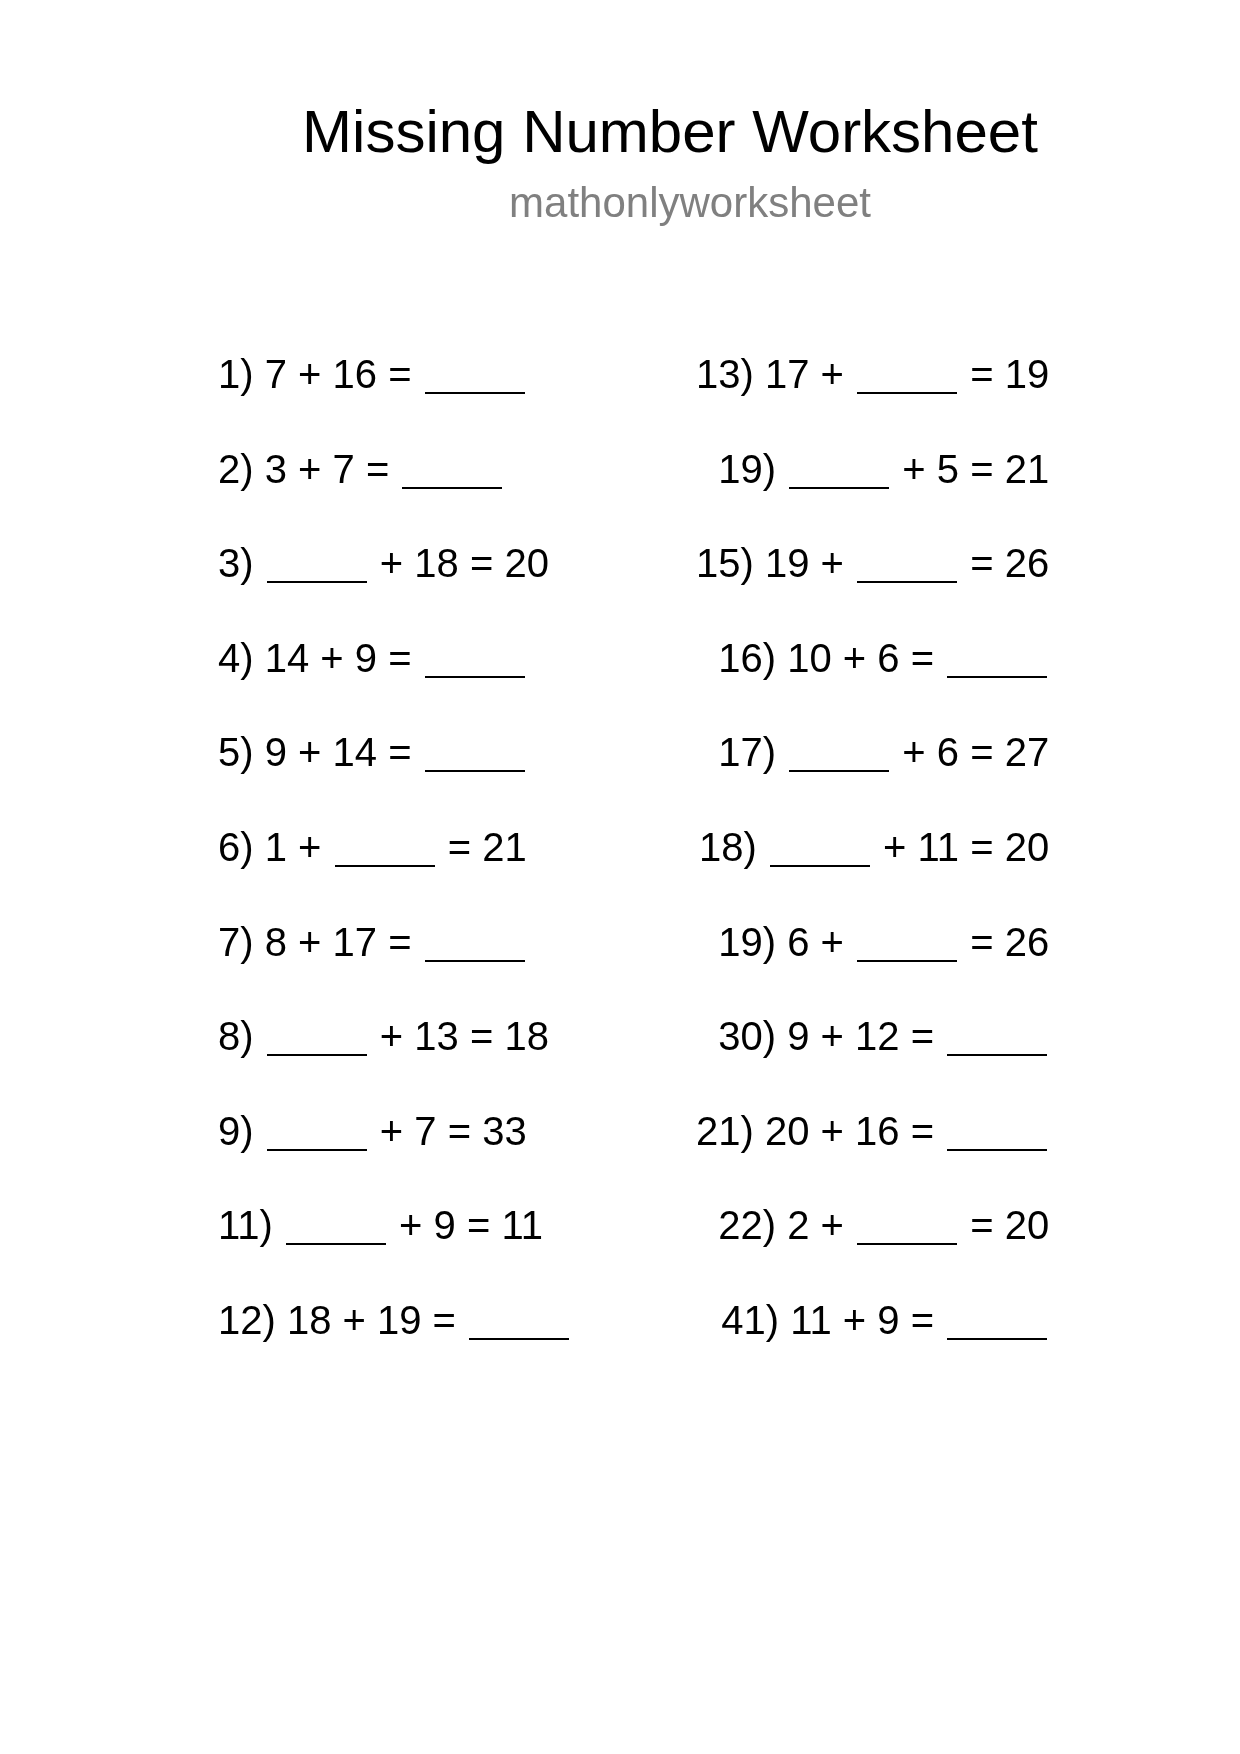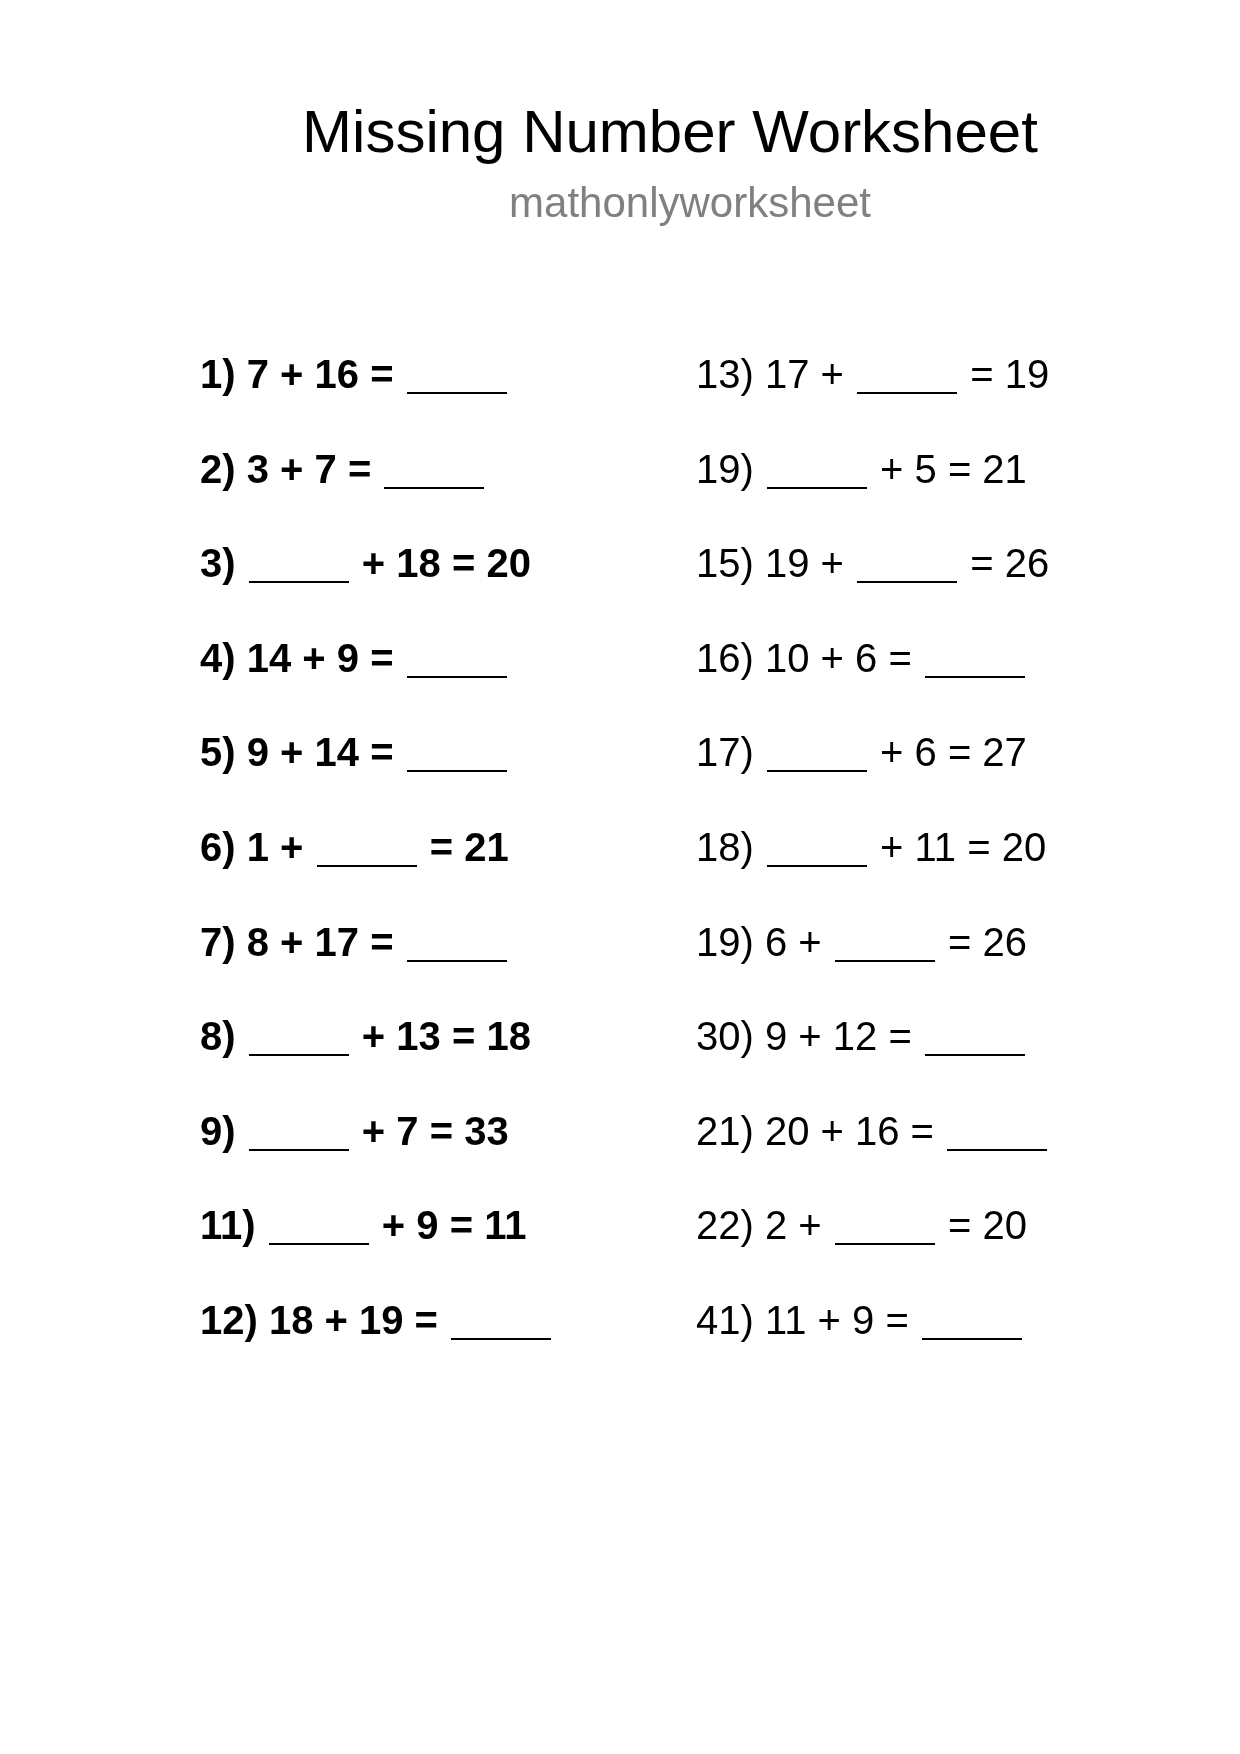--- a/index.html
+++ b/index.html
@@ -38,22 +38,22 @@
       color: #808080;
       margin: 0;
     }
     .column {
       position: absolute;
       top: 346px;
       margin: 0;
       padding: 0;
       list-style: none;
     }
-    .column.left { left: 200px; font-weight: bold; }
-    .column.right { left: 696px; }
+    .column.left { left: 218px; }
+    .column.right { left: 696px; text-align: right; }
     .problem {
       height: 94.6px;
       font-size: 40px;
       line-height: 56px;
       white-space: pre;
     }
     .blank {
       display: inline-block;
       width: 100px;
       height: 2px;

